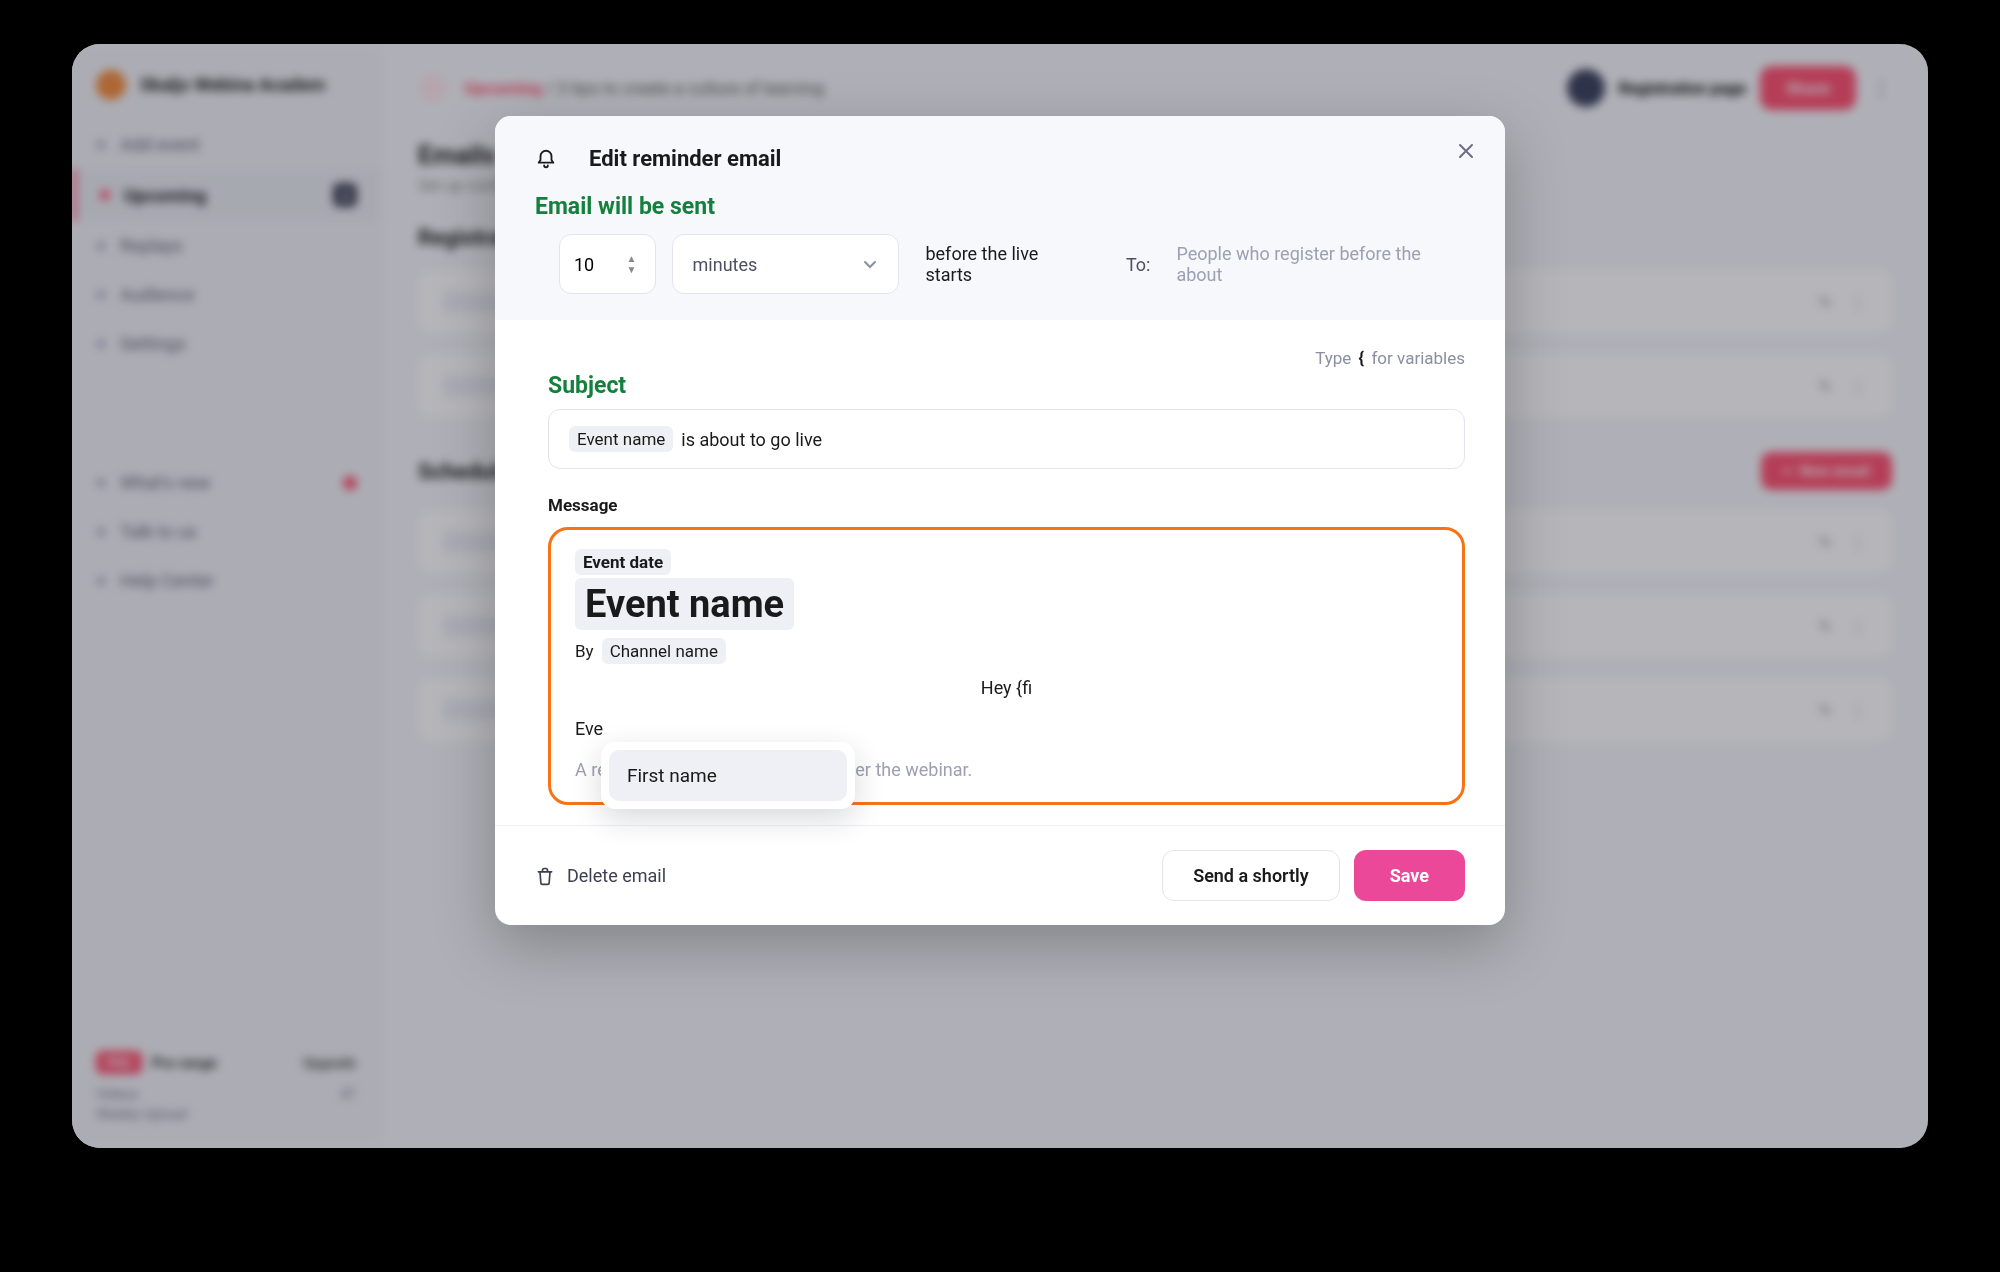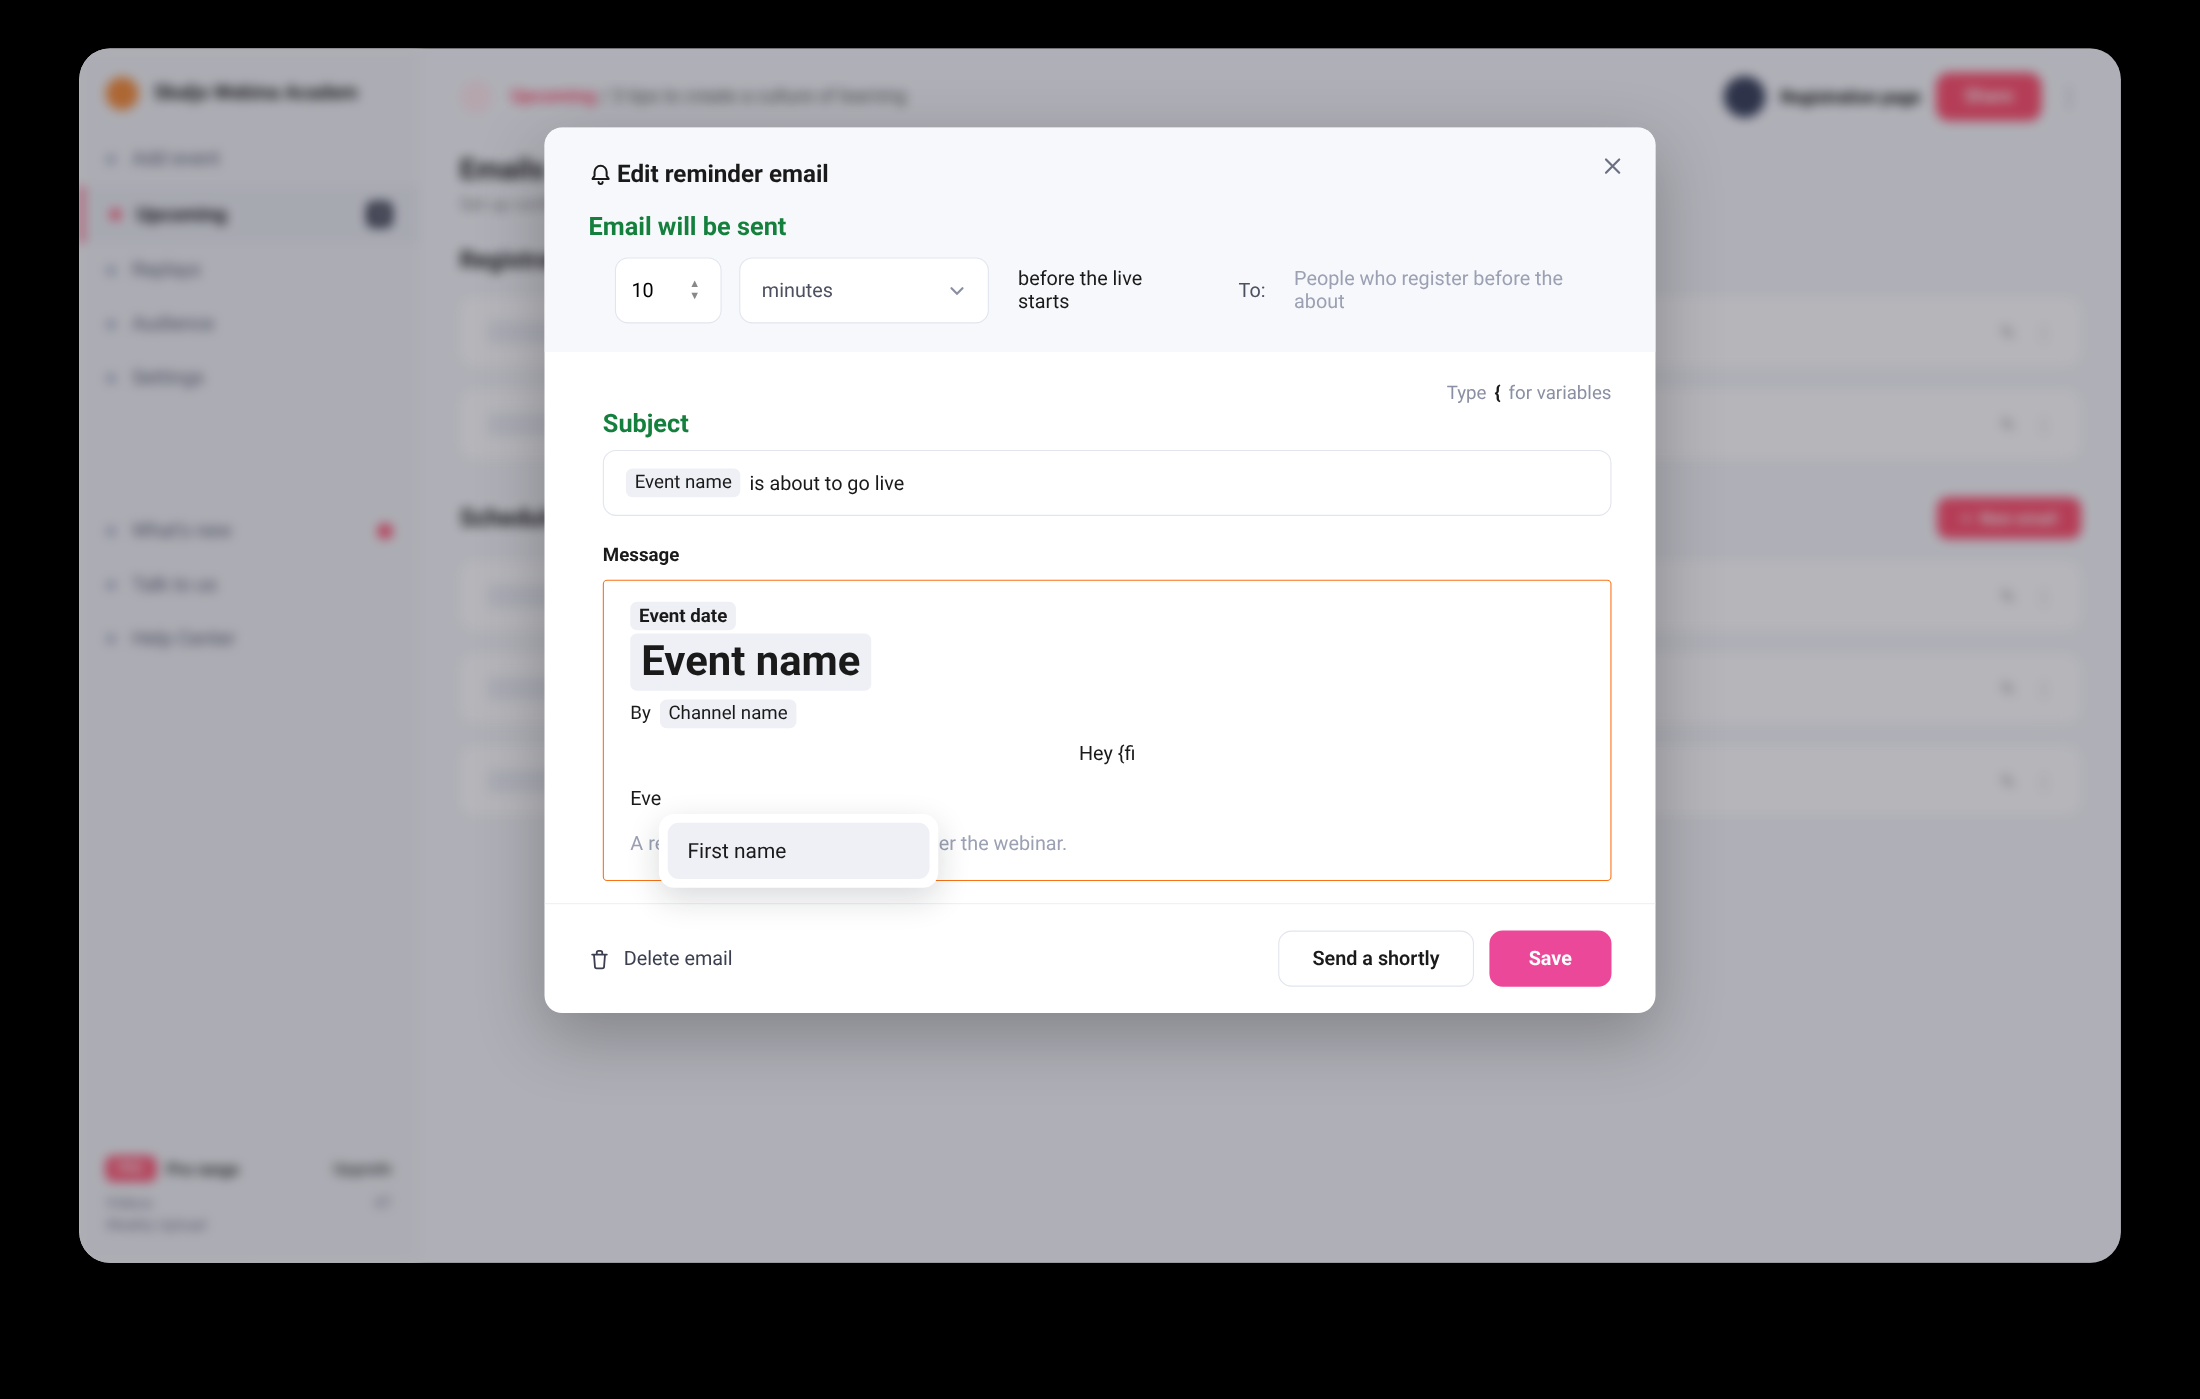--- a/index.html
+++ b/index.html
@@ -101,21 +101,21 @@
     border-radius: 16px;
     box-shadow: 0 20px 60px rgba(0,0,0,0.25);
     overflow: hidden;
     display: flex; flex-direction: column;
   }
   .modal-header {
     background: #f7f8fb;
     padding: 30px 40px 26px 40px;
     position: relative;
   }
-  .modal-title-row { display: flex; align-items: center; gap: 4px; }
+  .modal-title-row { display: flex; align-items: center; gap: 32px; }
   .modal-title { font-size: 22px; font-weight: 700; color: #1a1a1a; }
   .close-x {
     position: absolute; top: 20px; right: 24px;
     width: 30px; height: 30px; color: #6b6f82; cursor: pointer;
     display: flex; align-items: center; justify-content: center; font-size: 22px;
   }
 
   .send-block { margin-top: 22px; }
   .field-label { font-size: 23px; font-weight: 700; color: #15803d; }
   .send-controls { display: flex; align-items: center; gap: 16px; margin-top: 14px; margin-left: 24px; }
@@ -155,21 +155,21 @@
   }
   .token {
     background: #eef0f6; border-radius: 6px;
     padding: 3px 8px;
     font-size: 17px; color: #1a1a1a;
   }
 
   .message-label { font-size: 17px; font-weight: 700; color: #1a1a1a; margin-top: 26px; }
   .message-box {
     width: 100%;
-    border: 1px solid #f97316; border-radius: 4px;
+    border: 3px solid #f97316; border-radius: 20px;
     padding: 22px 24px; margin-top: 12px;
     position: relative;
   }
   .msg-date .token { font-weight: 700; font-size: 17px; }
   .msg-event .token { font-weight: 700; font-size: 38px; padding: 4px 10px; }
   .msg-event { margin-top: 10px; }
   .msg-by { margin-top: 12px; font-size: 17px; color: #1a1a1a; display: flex; gap: 8px; align-items: center;}
   .msg-hey { margin-top: 13px; font-size: 18px; color: #1a1a1a; text-align: center; }
   .msg-eve { margin-top: 20px; font-size: 18px; color: #1a1a1a; }
   .msg-replay { margin-top: 20px; font-size: 18px; color: #9ba0b3; }

